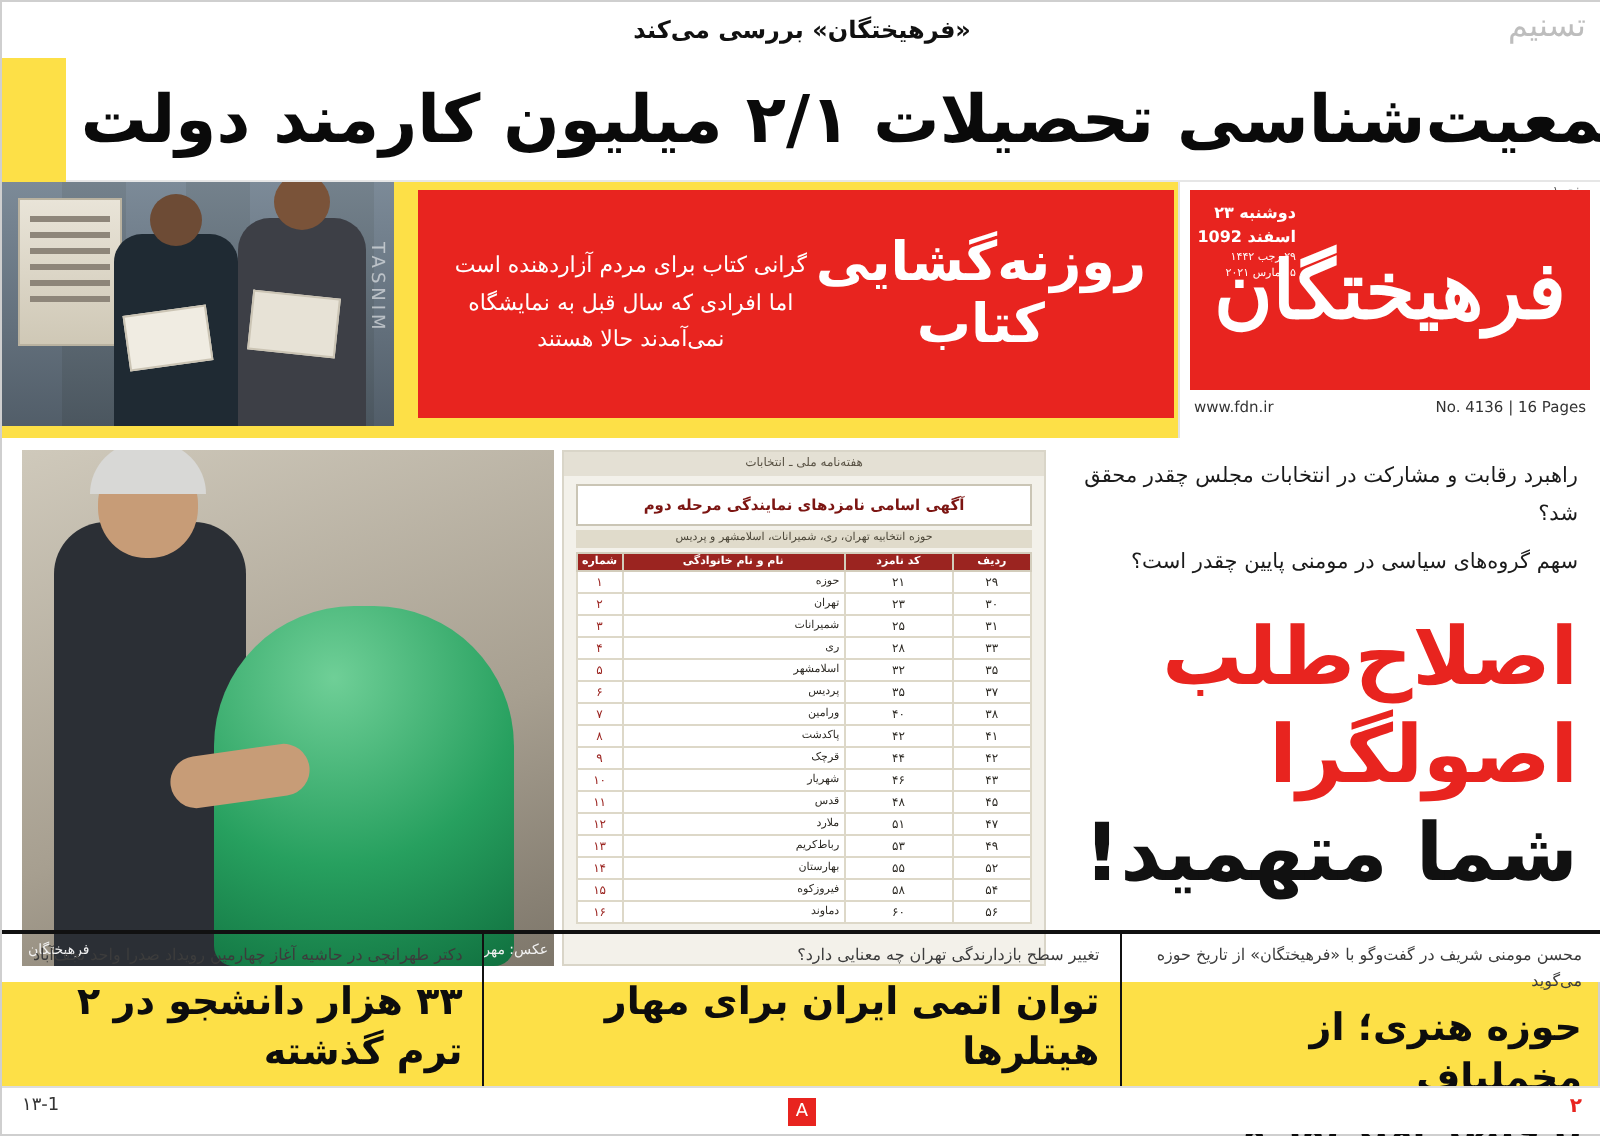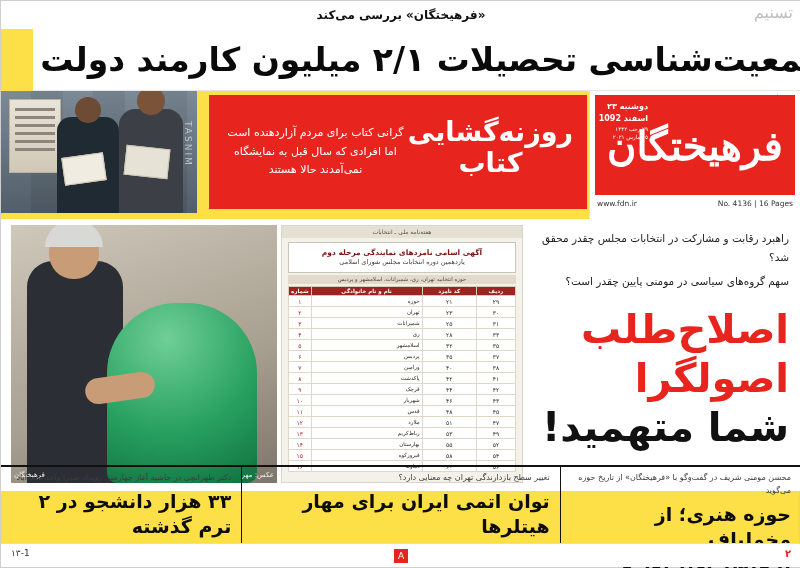--- a/index.html
+++ b/index.html
@@ -371,21 +371,20 @@
       <div class="woman"></div>
       <div class="arm"></div>
       <div class="caption-vert">فرهیختگان</div>
       <div class="caption-right">عکس: مهر</div>
     </div>
 
     <div class="board">
       <div class="board-head">هفته‌نامه ملی ـ انتخابات</div>
       <div class="board-title">
         <div class="t1">آگهی اسامی نامزدهای نمایندگی مرحله دوم</div>
-        <div class="t2">یازدهمین دوره انتخابات مجلس شورای اسلامی</div>
       </div>
       <div class="sub-bar">حوزه انتخابیه تهران، ری، شمیرانات، اسلامشهر و پردیس</div>
       <table>
         <thead>
           <tr>
             <th>ردیف</th>
             <th>کد نامزد</th>
             <th>نام و نام خانوادگی</th>
             <th>شماره</th>
           </tr>

